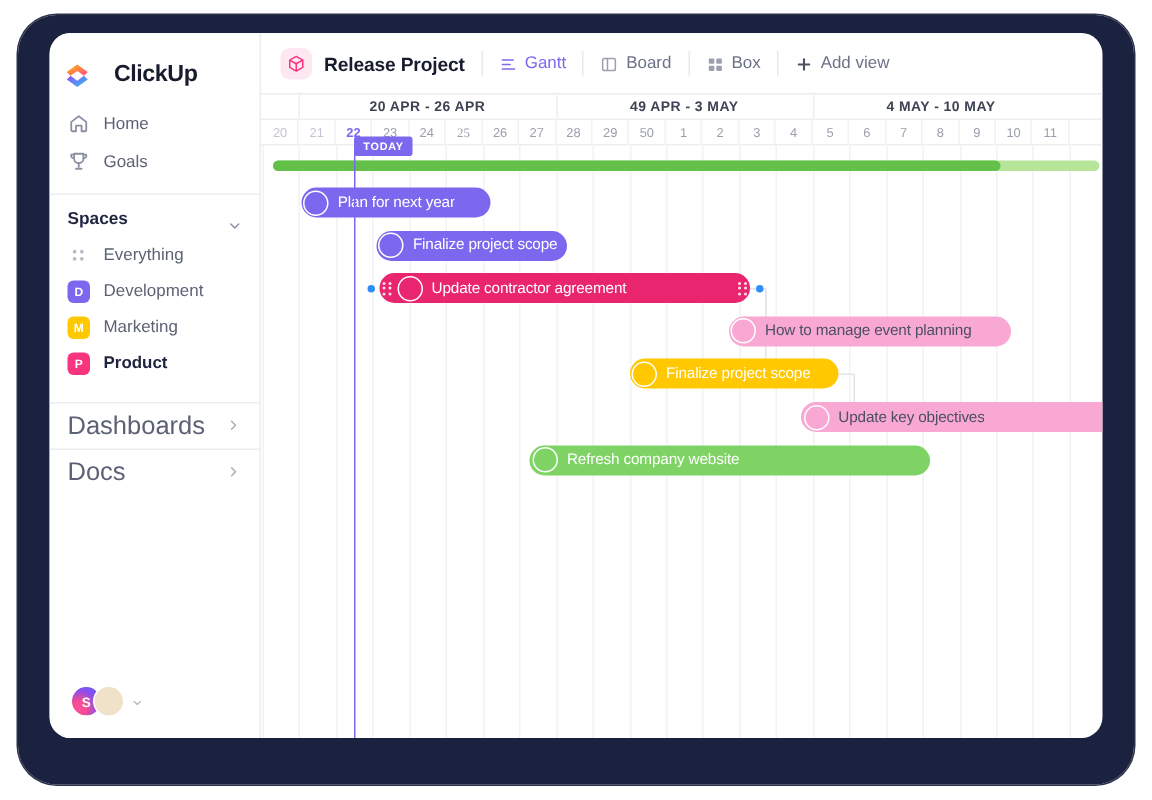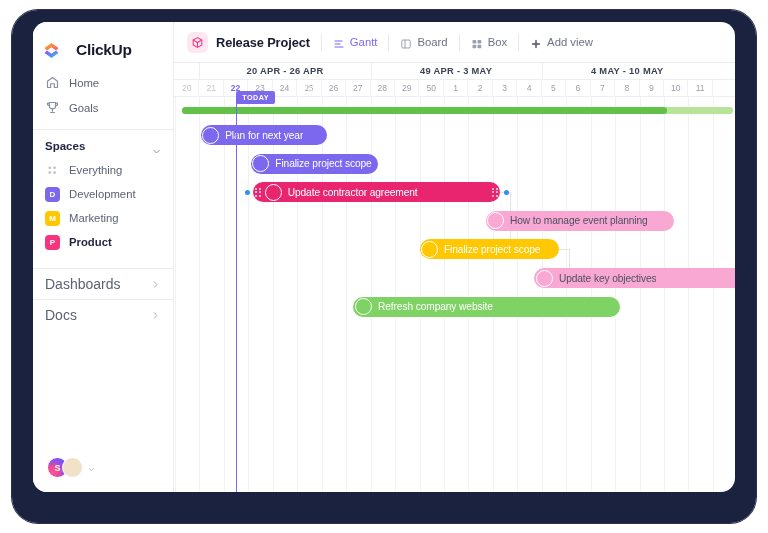--- a/index.html
+++ b/index.html
@@ -78,21 +78,21 @@
     font-size: 8px; font-weight: bold; color: #fff; flex: 0 0 15px;
   }
   .space-label { font-size: 11.3px; color: #5c6275; }
   .space-label.active { color: #1f2440; font-weight: bold; }
 
   .row-link {
     display: flex; align-items: center; justify-content: space-between;
     height: 31px; padding: 0 13px 0 12px; cursor: pointer;
     border-top: 1px solid #ebecf0;
   }
-  .row-link-label { font-size: 14px; color: #5c6275; }
+  .row-link-label { font-size: 17px; color: #5c6275; }
 
   #avatars {
     position: absolute; left: 14px; bottom: 14px;
     display: flex; align-items: center;
   }
   .av {
     width: 21px; height: 21px; border-radius: 50%;
     border: 1.5px solid #fff; overflow: hidden; position: relative;
   }
   .av.s {

